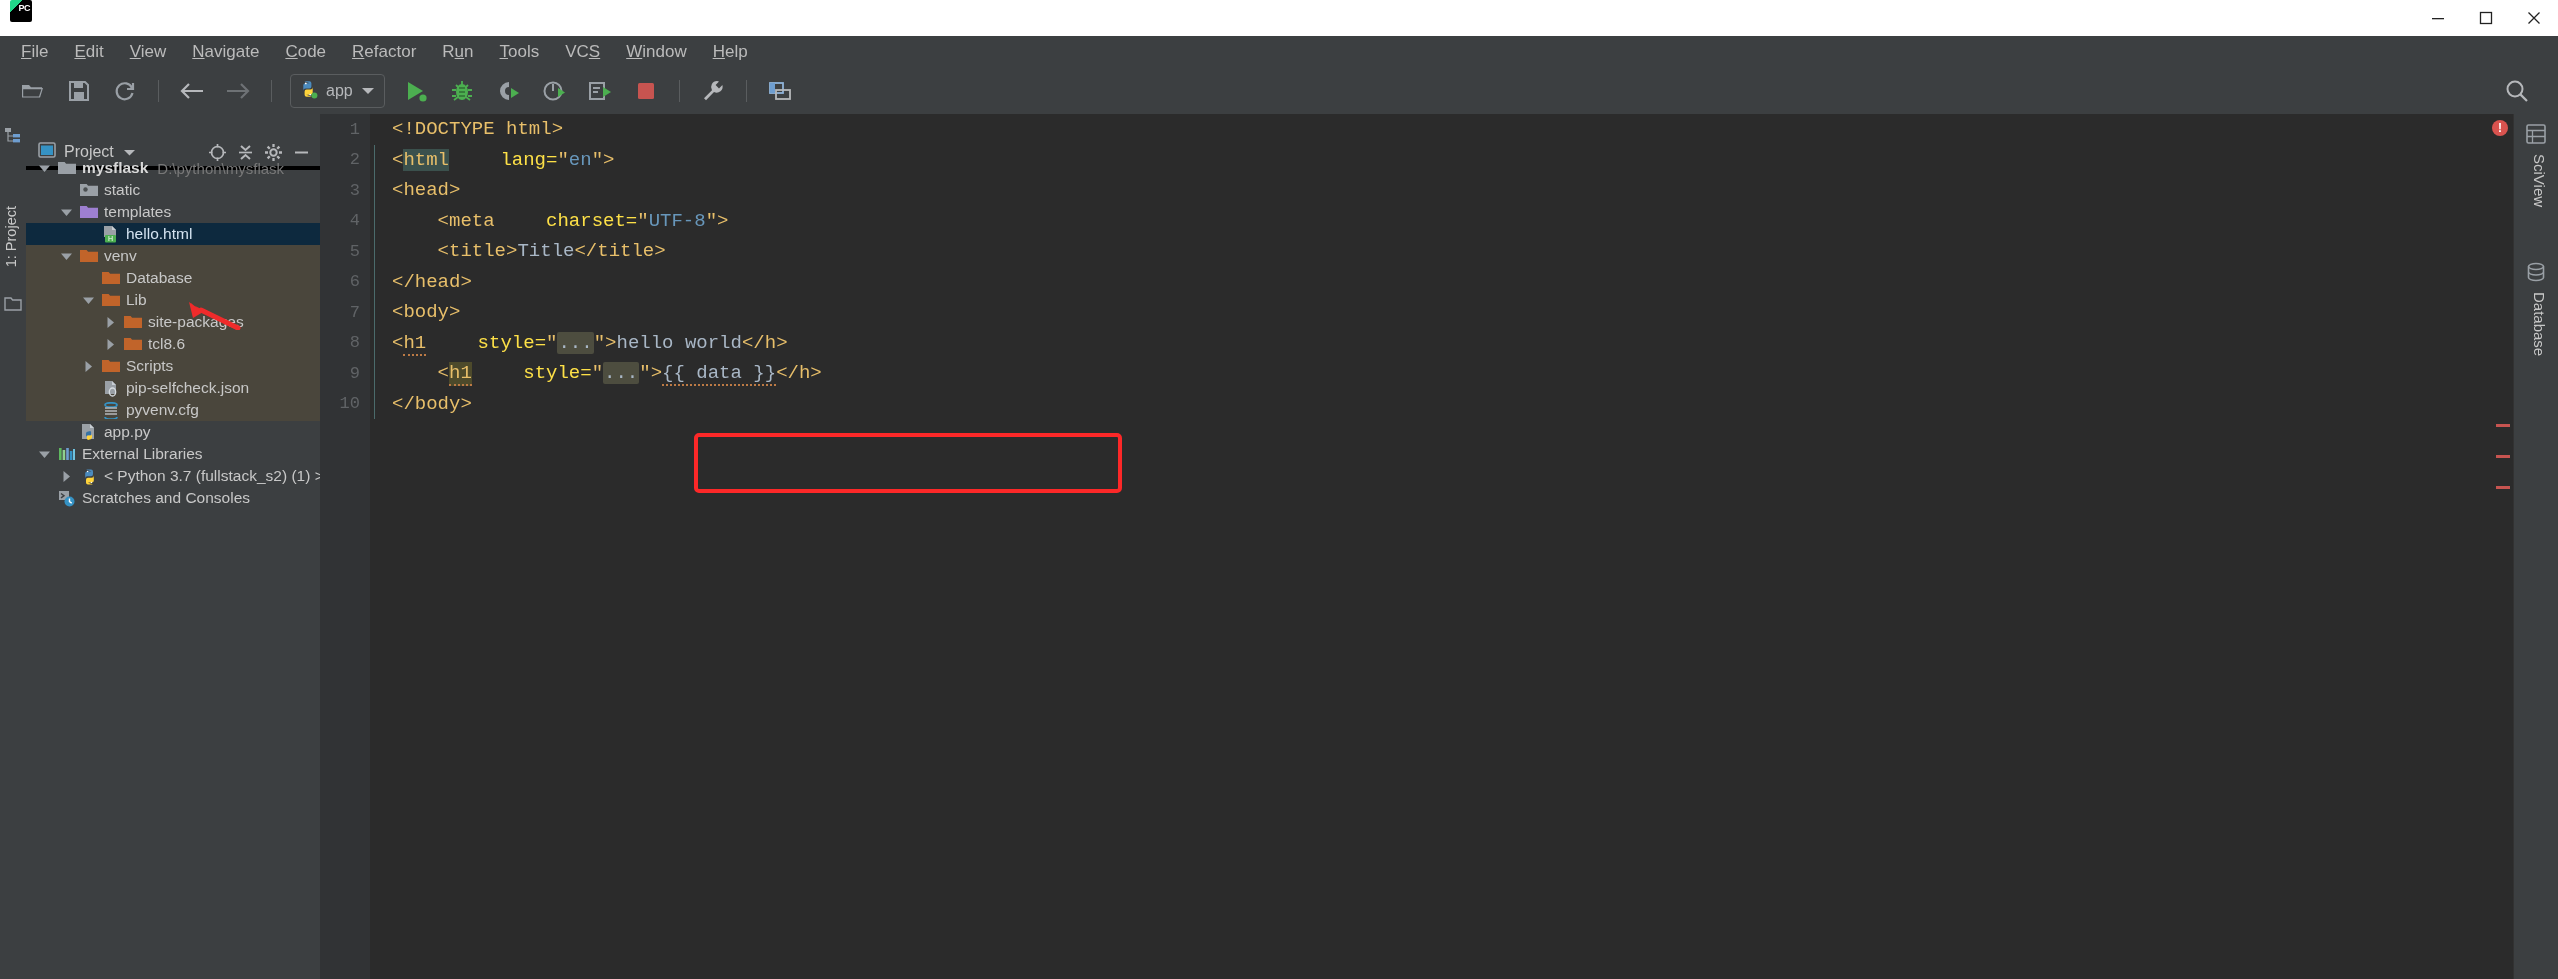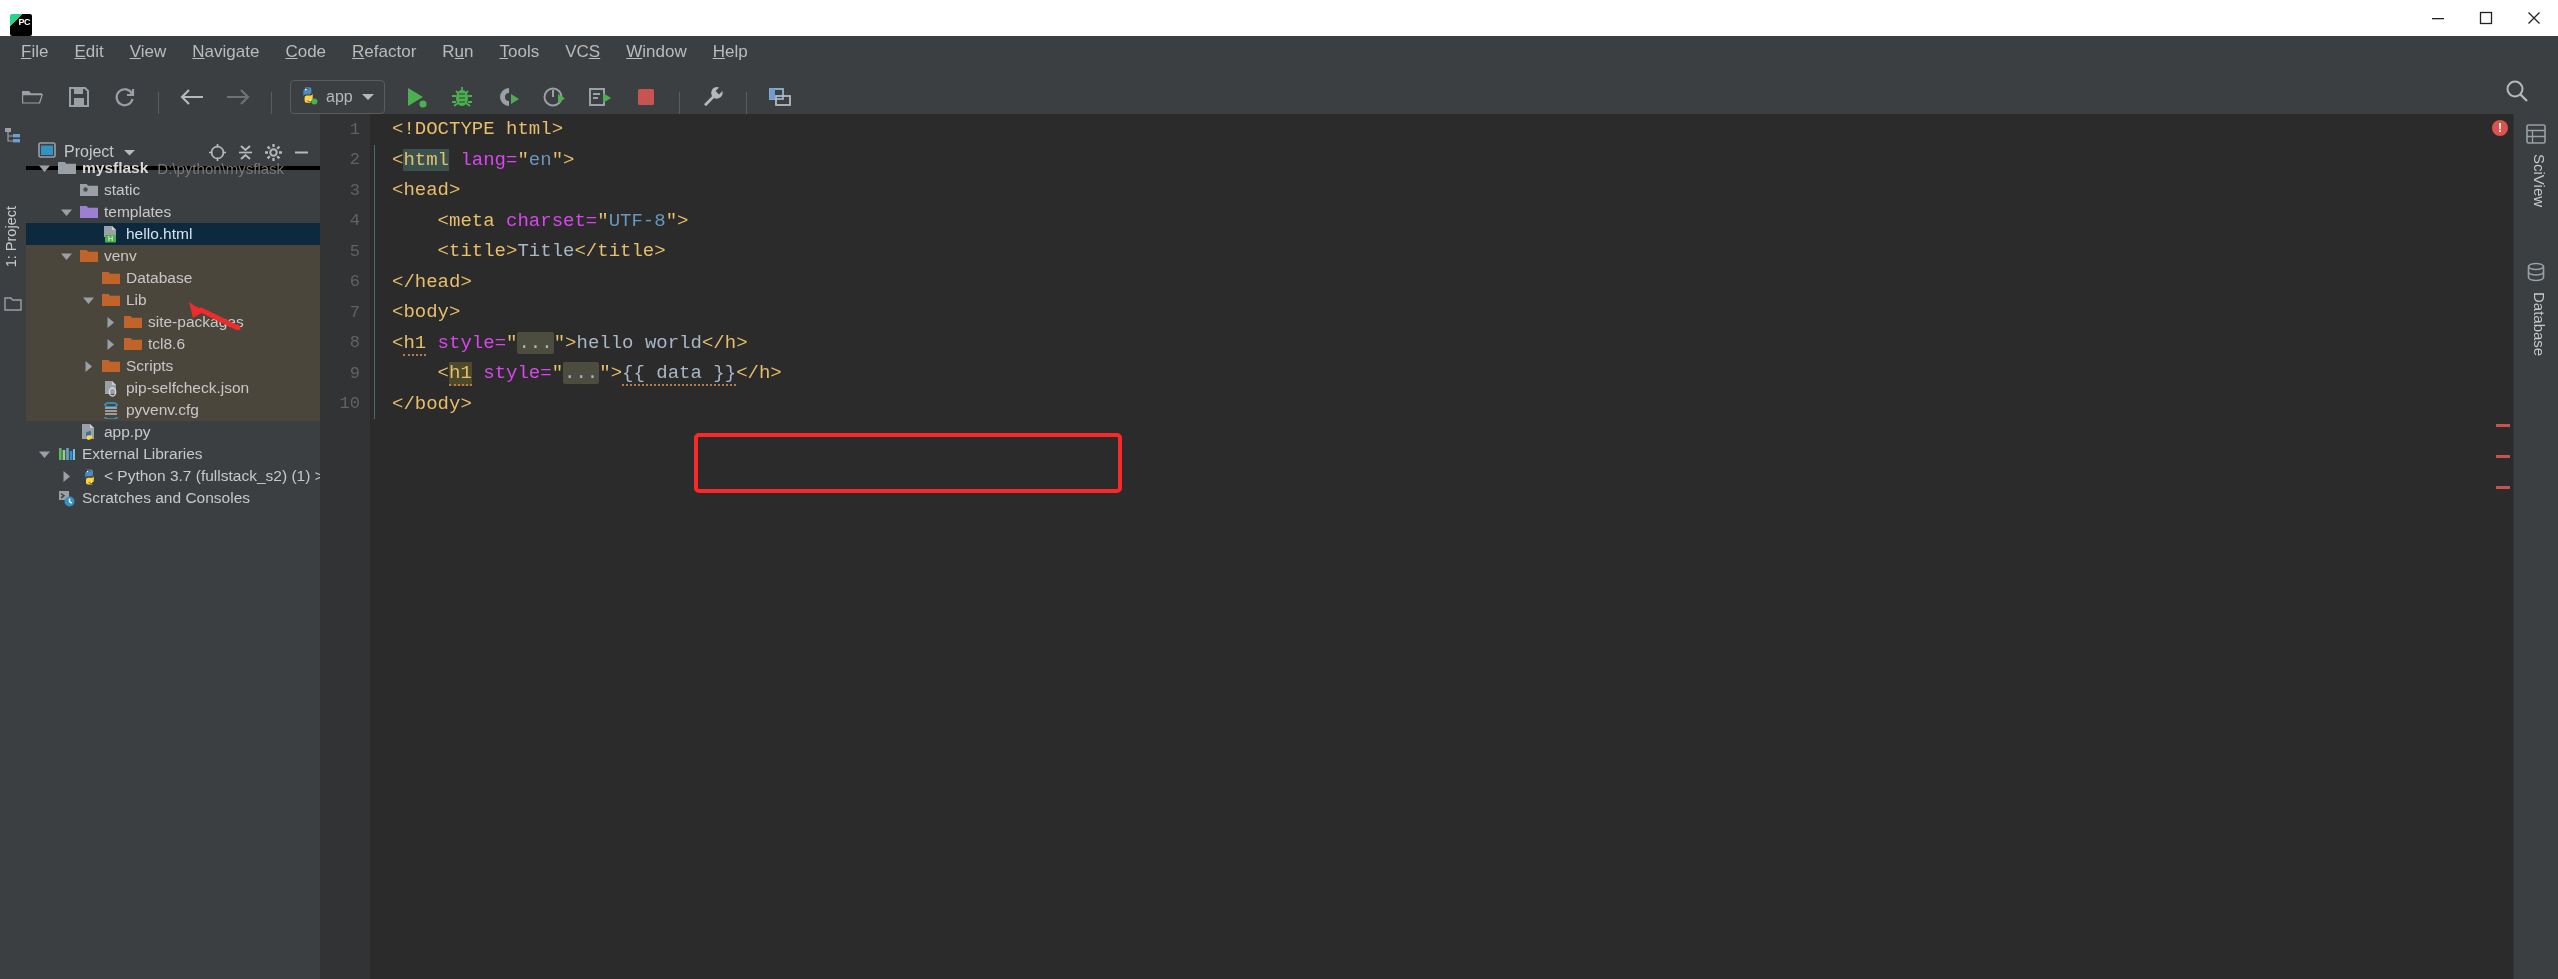--- a/index.html
+++ b/index.html
@@ -7,21 +7,21 @@
     width:2558px;height:979px;overflow:hidden;
     background:#3c3f41;
     font-family:"Liberation Sans", sans-serif;
     -webkit-font-smoothing:antialiased;
   }
   .app{position:relative;width:2558px;height:979px;}
 
   
   .titlebar{
     position:absolute;left:0;top:0;width:2558px;height:36px;
-    background:#ffffff;display:flex;align-items:flex-end;
+    background:#ffffff;display:flex;align-items:flex-start;
   }
   .tb-icon{width:22px;height:22px;margin-left:10px;margin-right:9px;position:relative;flex:none;}
   .tb-icon .pc-bg{position:absolute;inset:0;background:linear-gradient(135deg,#21d789 0%,#21d789 28%,#000 28%,#000 100%);border-radius:2px;}
   .tb-icon .pc-txt{position:absolute;right:2px;top:3px;color:#fff;font-size:9px;font-weight:bold;letter-spacing:-.5px;font-family:"Liberation Sans",sans-serif;}
   .tb-title{color:#111;font-size:18px;white-space:nowrap;letter-spacing:.1px;}
   .tb-ctrls{position:absolute;right:0;top:0;height:36px;display:flex;align-items:center;}
   .tb-btn{width:48px;height:36px;display:flex;align-items:center;justify-content:center;color:#222;}
   .tb-btn svg{display:block;}
 
   
@@ -30,21 +30,21 @@
     background:#3c3f41;display:flex;align-items:center;padding-left:8px;box-sizing:border-box;
   }
   .menu-item{
     color:#bbbbbb;font-size:17px;padding:3px 13px;white-space:nowrap;cursor:default;
   }
   .menu-item .mn{text-decoration:underline;}
 
   
   .toolbar{
     position:absolute;left:0;top:68px;width:2558px;height:46px;
-    background:#3c3f41;display:flex;align-items:flex-end;padding-left:10px;box-sizing:border-box;
+    background:#3c3f41;display:flex;align-items:center;padding-left:10px;box-sizing:border-box;
   }
   .tbtn{width:40px;height:34px;display:flex;align-items:center;justify-content:center;border-radius:3px;margin:0 3px;}
   .tsep{width:1px;height:22px;background:#5a5d5f;margin:0 10px;}
   .runcfg{
     display:flex;align-items:center;height:32px;border:1px solid #5a5d5f;border-radius:4px;
     padding:0 9px 0 7px;margin:0 8px;background:#3c3f41;gap:8px;
   }
   .runcfg .lbl{color:#b6b8bb;font-size:16px;}
   .tb-search{position:absolute;right:18px;top:68px;width:46px;height:46px;display:flex;align-items:center;justify-content:center;}
 
@@ -104,21 +104,21 @@
   }
   .cline .guide{width:10px;flex:none;align-self:stretch;position:relative;}
   .cline .guide i{position:absolute;left:4px;top:0;bottom:0;width:1px;background:#4b6b6b;}
   .cline .code{padding-left:12px;white-space:pre;color:#a9b7c6;}
   .cline.curline .code{ }
   .cline.curline:after{
     content:"";position:absolute;left:50px;right:0;top:0;bottom:0;
     border-top:1px solid #323232;border-bottom:1px solid #323232;pointer-events:none;
   }
   .tag{color:#e8bf6a;}
-  .attr{color:#d946ef;}
+  .attr{color:#fde047;padding-left:40px;}
   .val{color:#6897bb;}
   .txt{color:#a9b7c6;}
   .ellipsis{background:#4d4d3f;color:#a9b7c6;border-radius:2px;padding:0 1px;}
   .hl-match{background:#3b514d;}
   .hl-dim{background:#4d4a2b;}
   .squig{
     border-bottom:2px dotted #bc7a45;
     text-decoration:none;
   }
   .caret-bar{display:inline-block;width:2px;height:22px;background:#bbbbbb;vertical-align:-4px;}

